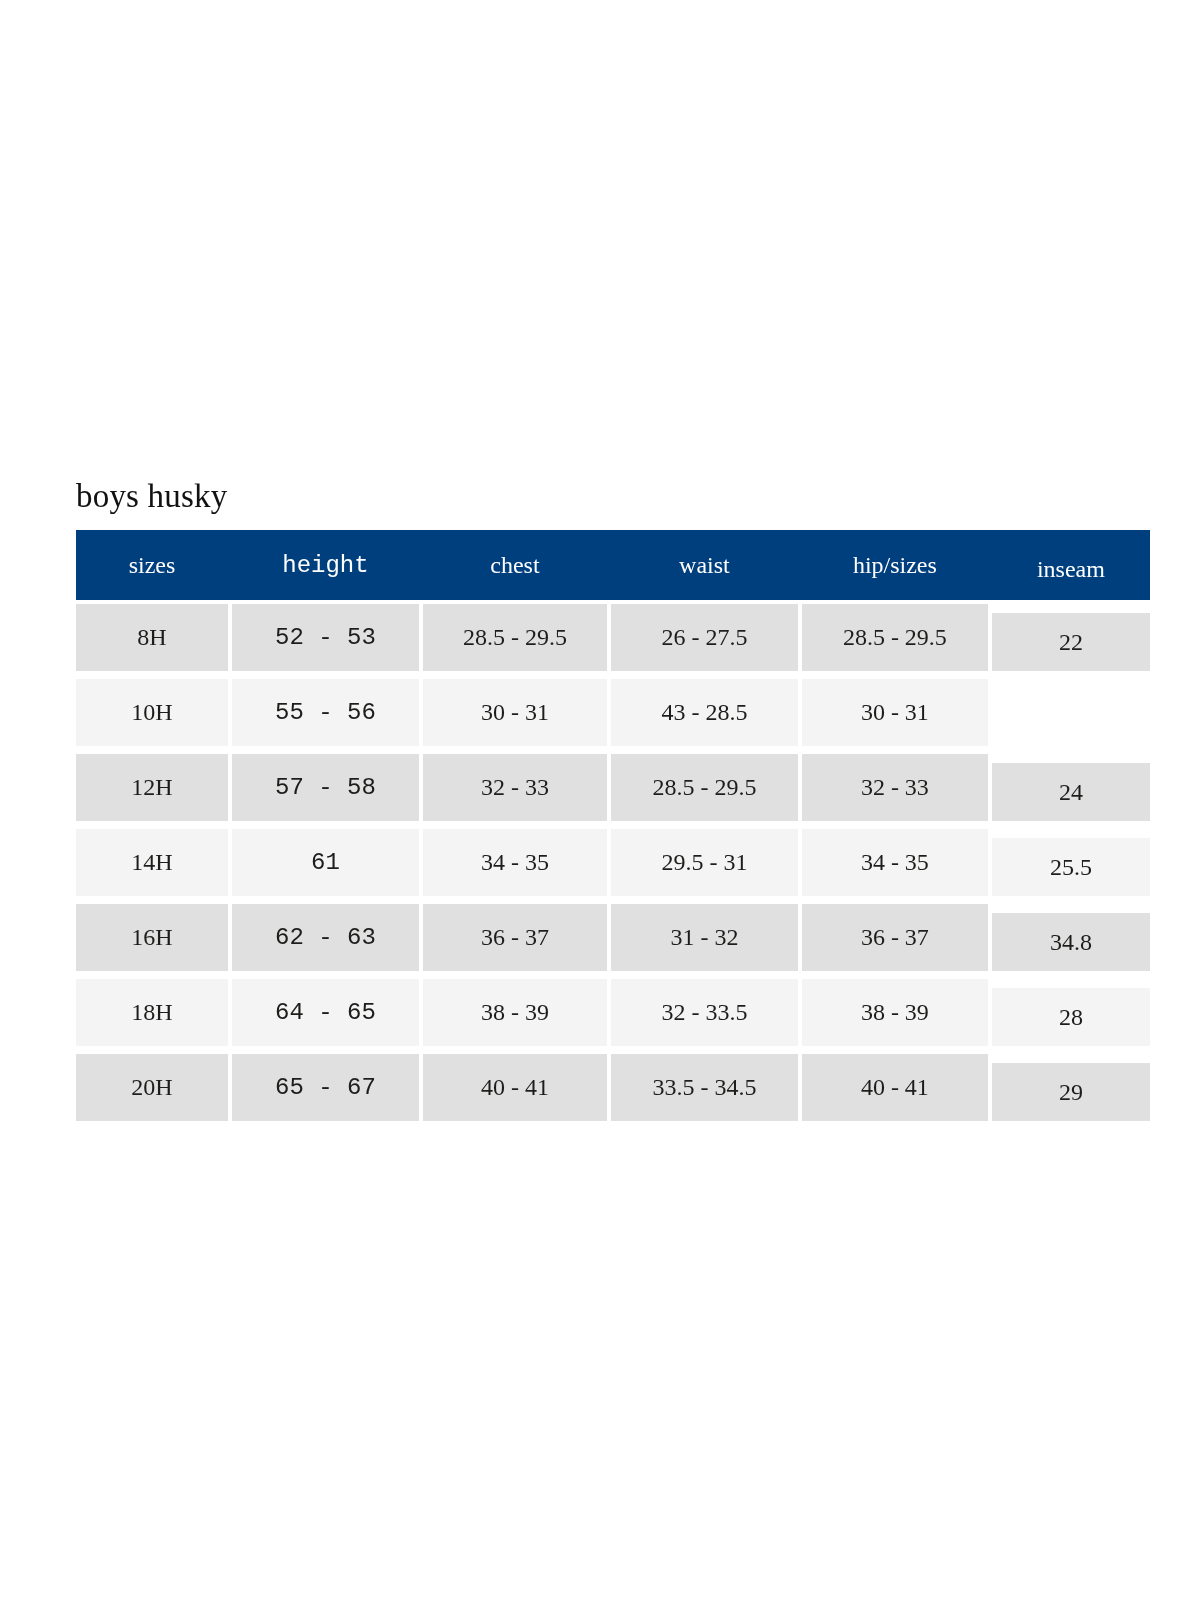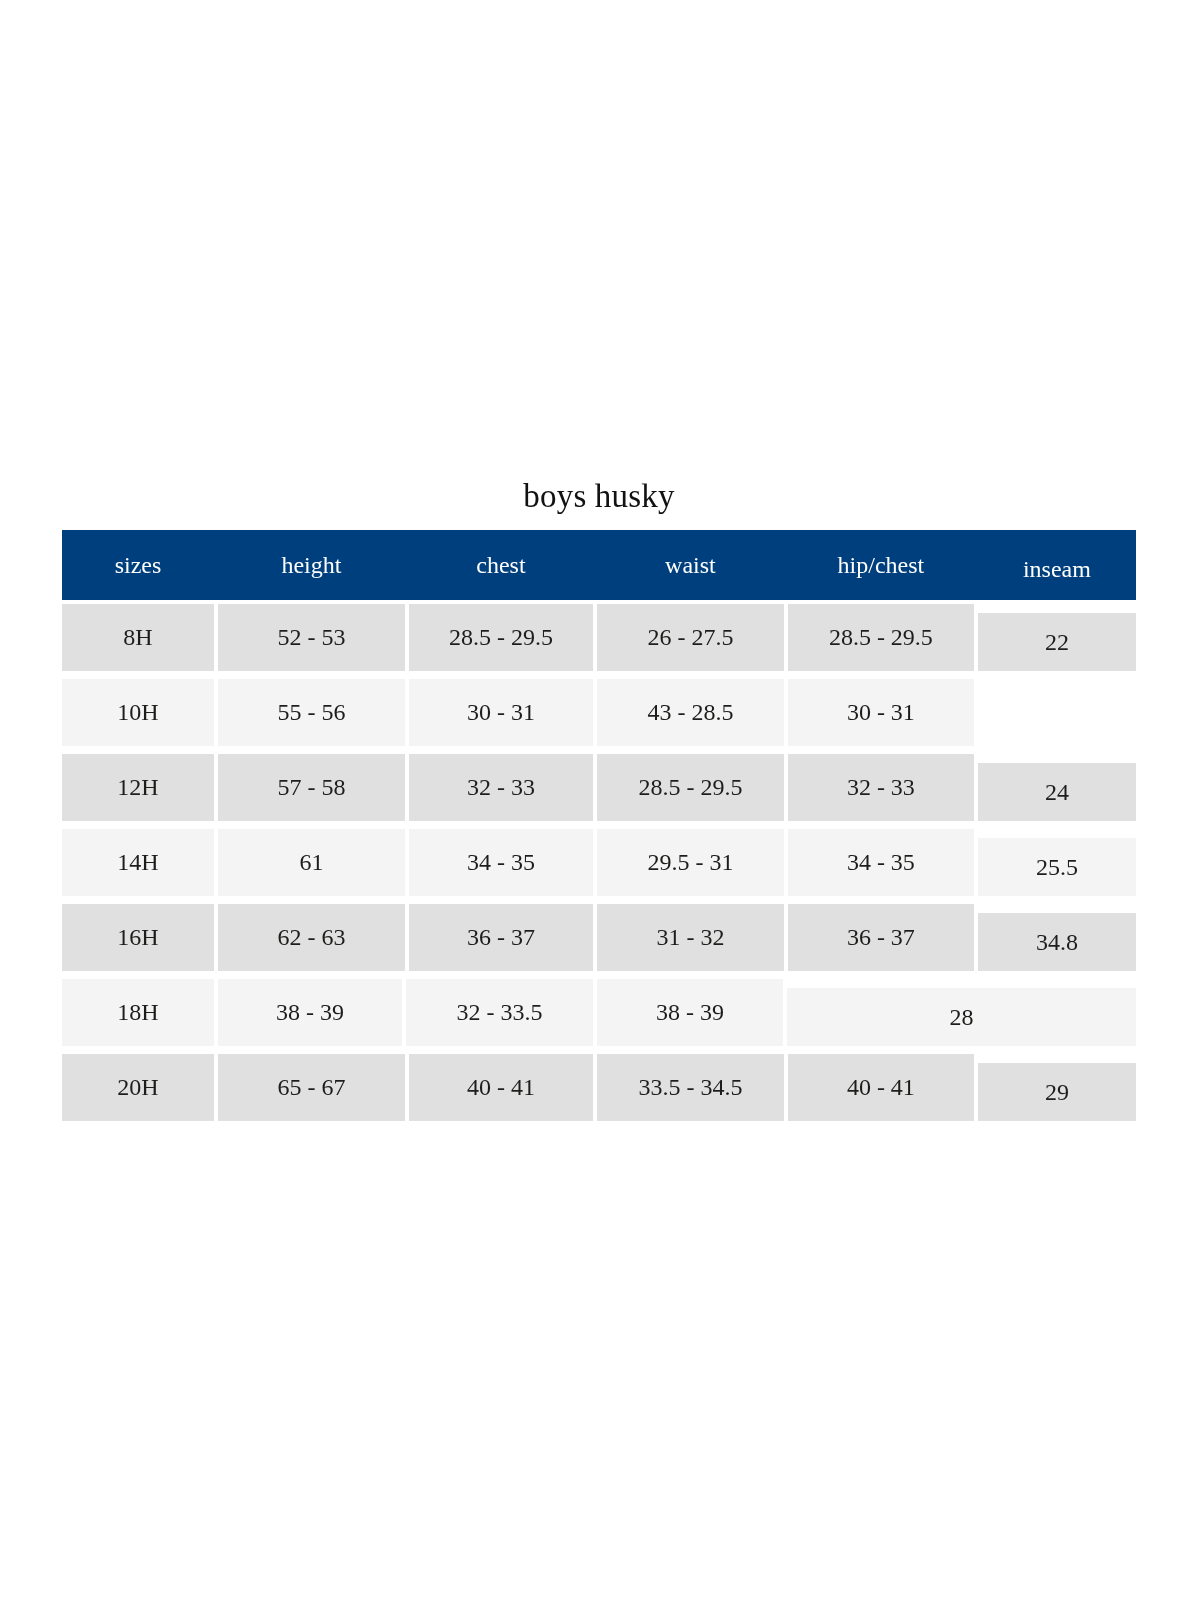--- a/index.html
+++ b/index.html
@@ -10,24 +10,23 @@
   .page {
     position: relative;
     width: 1200px;
     height: 1600px;
     background: #ffffff;
     font-family: "Liberation Serif", "DejaVu Serif", serif;
     overflow: hidden;
   }
   .content {
     position: absolute;
-    left: 62px;
+    left: 76px;
     top: 478px;
     width: 1074px;
-    text-align: center;
   }
   .chart-title {
     font-size: 33px;
     line-height: 36px;
     color: var(--title-text, #121212);
     margin: 0 0 16px 0;
     font-weight: normal;
     letter-spacing: 0.2px;
   }
   .size-table {
@@ -60,40 +59,40 @@
   .row-light .cell { background: var(--row-light, #f4f4f4); }
   .cell {
     display: flex;
     align-items: center;
     justify-content: center;
     font-size: 24px;
     color: var(--cell-text, #1d1d1b);
     white-space: nowrap;
   }
   .c0 { width: 14.15%; }
-  .c1 { width: 17.41%; }
+  .c1 { width: 17.41%; font-family: Liberation Mono, monospace; }
   .c2 { width: 17.13%; }
   .c3 { width: 17.41%; }
   .c4 { width: 17.32%; }
   .c5 { flex: 1; margin-top: 9px; }
 </style>
 </head>
 <body>
 
 <div class="page">
   <div class="content">
     <h2 class="chart-title">boys husky</h2>
 
     <div class="size-table">
       <div class="thead-row">
         <div class="cell c0">sizes</div>
         <div class="cell c1">height</div>
         <div class="cell c2">chest</div>
         <div class="cell c3">waist</div>
-        <div class="cell c4">hip/chest</div>
+        <div class="cell c4">hip/sizes</div>
         <div class="cell c5">inseam</div>
       </div>
       <div class="tbody">
           <div class="row row-dark">
             <div class="cell c0">8H</div>
             <div class="cell c1">52 - 53</div>
             <div class="cell c2">28.5 - 29.5</div>
             <div class="cell c3">26 - 27.5</div>
             <div class="cell c4">28.5 - 29.5</div>
             <div class="cell c5">22</div>
@@ -124,20 +123,21 @@
           <div class="row row-dark">
             <div class="cell c0">16H</div>
             <div class="cell c1">62 - 63</div>
             <div class="cell c2">36 - 37</div>
             <div class="cell c3">31 - 32</div>
             <div class="cell c4">36 - 37</div>
             <div class="cell c5">34.8</div>
           </div>
           <div class="row row-light">
             <div class="cell c0">18H</div>
+            <div class="cell c1">64 - 65</div>
             <div class="cell c2">38 - 39</div>
             <div class="cell c3">32 - 33.5</div>
             <div class="cell c4">38 - 39</div>
             <div class="cell c5">28</div>
           </div>
           <div class="row row-dark">
             <div class="cell c0">20H</div>
             <div class="cell c1">65 - 67</div>
             <div class="cell c2">40 - 41</div>
             <div class="cell c3">33.5 - 34.5</div>

